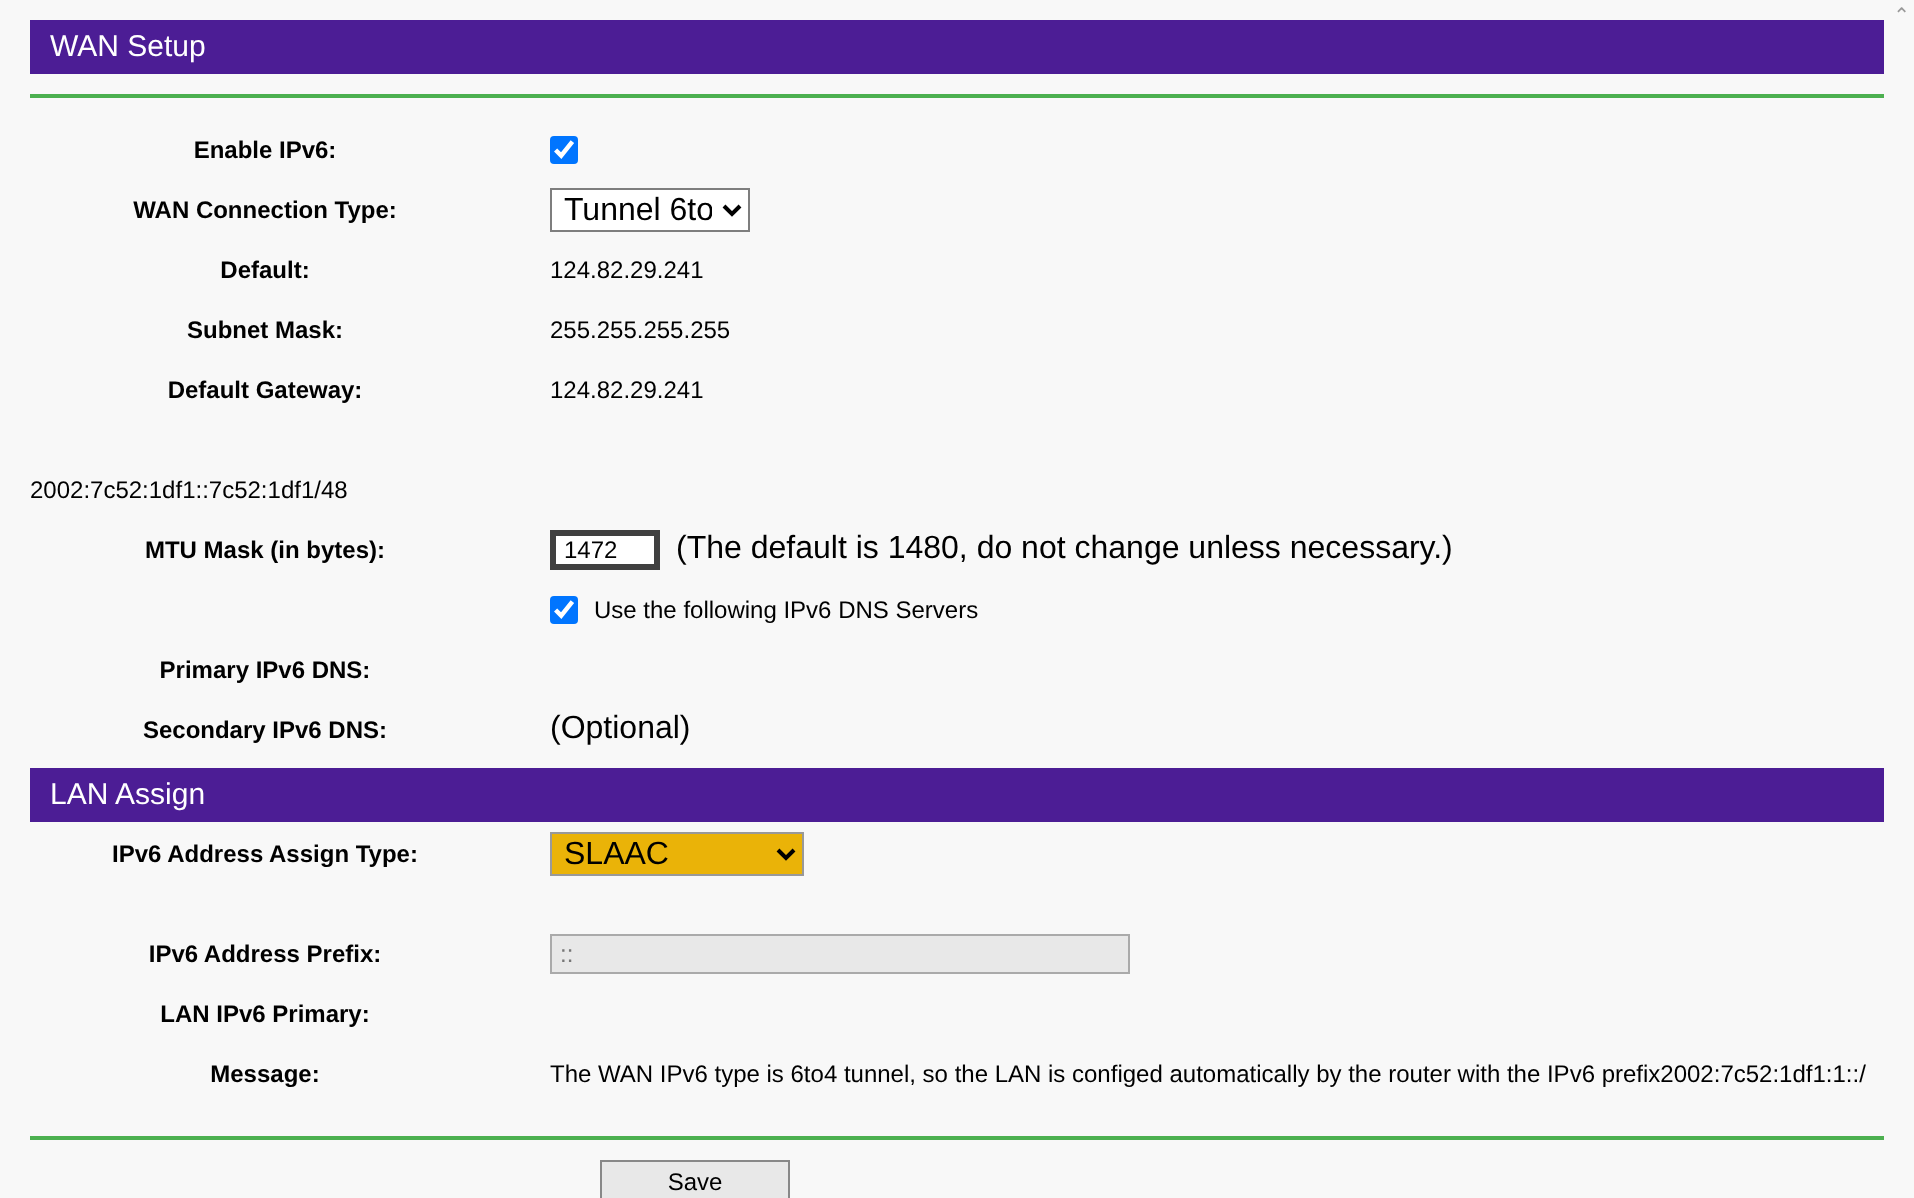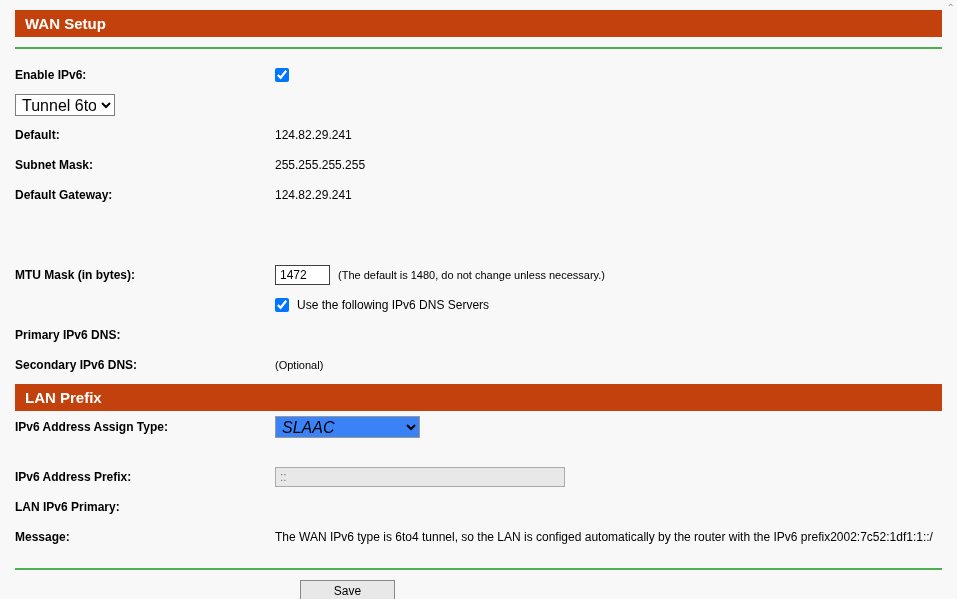--- a/index.html
+++ b/index.html
@@ -9,23 +9,23 @@
     }
     body {
       font-family: Arial, sans-serif;
       font-size: 12px;
       background: #f8f8f8;
       color: #000;
       padding: 10px 15px;
       width: 957px;
     }
     .section-header {
-      background: #c2410c;
+      background: #4c1d95;
       color: #fff;
-      font-weight: bold;
+      font-weight: normal;
       font-size: 15px;
       padding: 5px 10px;
       margin-bottom: 5px;
     }
     .hr-green {
       border: none;
       border-top: 2px solid #4cb050;
       margin: 10px 0 15px 0;
     }
     .hr-green-bottom {
@@ -34,42 +34,42 @@
       margin: 20px 0 10px 0;
     }
     .form-row {
       display: flex;
       align-items: center;
       margin-bottom: 8px;
       min-height: 22px;
     }
     .form-label {
       width: 260px;
-      text-align: left;
+      text-align: center;
       font-weight: bold;
       padding-right: 25px;
       color: #000;
     }
     .form-value {
       flex: 1;
       display: flex;
       align-items: center;
       gap: 8px;
       color: #000;
     }
     .spacer {
       height: 20px;
     }
     input[type="checkbox"] {
       width: 14px;
       height: 14px;
       cursor: pointer;
     }
     input[type="text"] {
-      border: 1px solid #404040;
+      border: 3px solid #404040;
       padding: 2px 4px;
       font-family: Arial, sans-serif;
       font-size: 12px;
       height: 20px;
       background: #fff;
     }
     input[type="text"].w60 { width: 55px; }
     input[type="text"].w280 { width: 290px; }
     input[type="text"].w280ro {
       width: 290px;
@@ -79,24 +79,24 @@
     }
     select {
       border: 1px solid #7e7e7e;
       font-family: Arial, sans-serif;
       font-size: 16px;
       height: 22px;
       background: #fff;
       padding: 1px 2px;
     }
     select.w100 { width: 100px; }
-    select.w150 { width: 145px; background: #3b82f6; border: 1px solid #999; font-style: italic; }
+    select.w150 { width: 127px; background: #eab308; border: 1px solid #999; }
     .hint {
       color: #000;
-      font-size: 11px;
+      font-size: 16px;
     }
     .btn-row {
       display: flex;
       margin-top: 10px;
     }
     button {
       background: #e8e8e8;
       border: 1px solid #888;
       padding: 3px 20px;
       font-family: Arial, sans-serif;
@@ -123,20 +123,21 @@
 <hr class="hr-green">
 
 <div class="form-row">
   <div class="form-label">Enable IPv6:</div>
   <div class="form-value">
     <input type="checkbox" checked="" style="">
   </div>
 </div>
 
 <div class="form-row">
+  <div class="form-label">WAN Connection Type:</div>
   <div class="form-value">
     <select class="w100">
       <option>Tunnel 6to4</option>
     </select>
   </div>
 </div>
 
 <div class="form-row">
   <div class="form-label">Default:</div>
   <div class="form-value">
@@ -154,20 +155,23 @@
 <div class="form-row">
   <div class="form-label">Default Gateway:</div>
   <div class="form-value">
     <span>124.82.29.241</span>
   </div>
 </div>
 
 <div class="spacer"></div>
 
 <div class="form-row">
+  <div class="form-value">
+    <span>2002:7c52:1df1::7c52:1df1/48</span>
+  </div>
 </div>
 
 <div class="form-row">
   <div class="form-label">MTU Mask (in bytes):</div>
   <div class="form-value">
     <input type="text" class="w60" value="1472" style="">
     <span class="hint">(The default is 1480, do not change unless necessary.)</span>
   </div>
 </div>
 
@@ -183,21 +187,21 @@
   <div class="form-label">Primary IPv6 DNS:</div>
 </div>
 
 <div class="form-row">
   <div class="form-label">Secondary IPv6 DNS:</div>
   <div class="form-value">
     <span class="hint">(Optional)</span>
   </div>
 </div>
 
-<div class="section-header">LAN Prefix</div>
+<div class="section-header">LAN Assign</div>
 
 <div class="form-row">
   <div class="form-label">IPv6 Address Assign Type:</div>
   <div class="form-value">
     <select class="w150">
       <option>SLAAC</option>
     </select>
   </div>
 </div>
 

